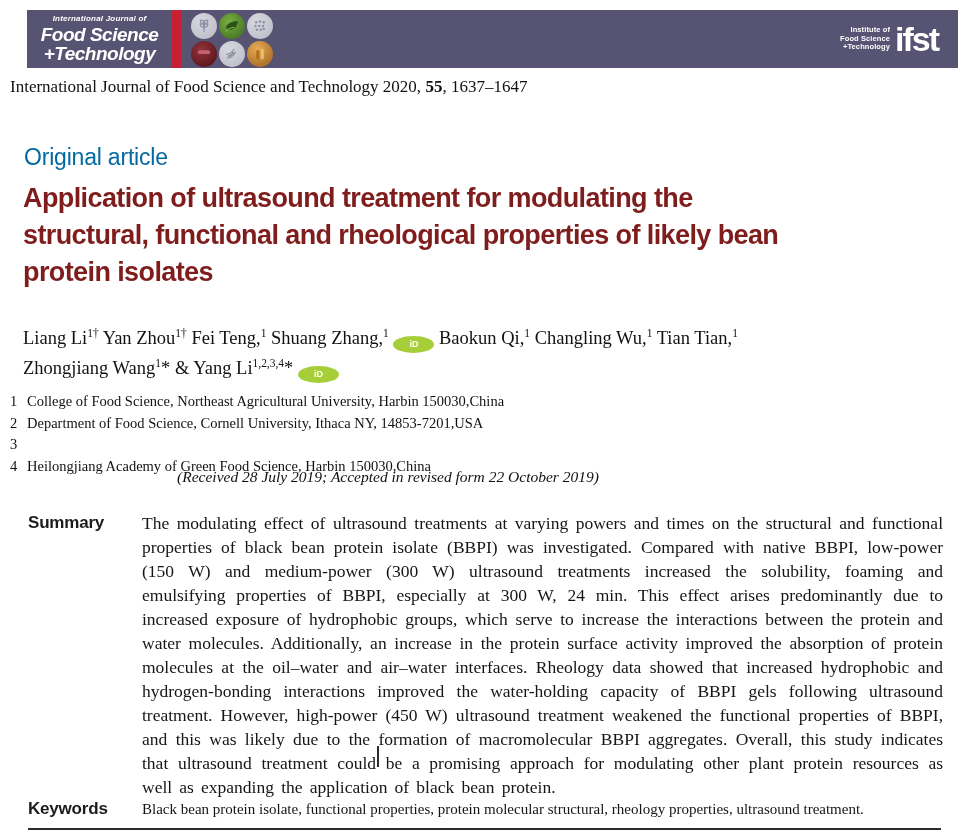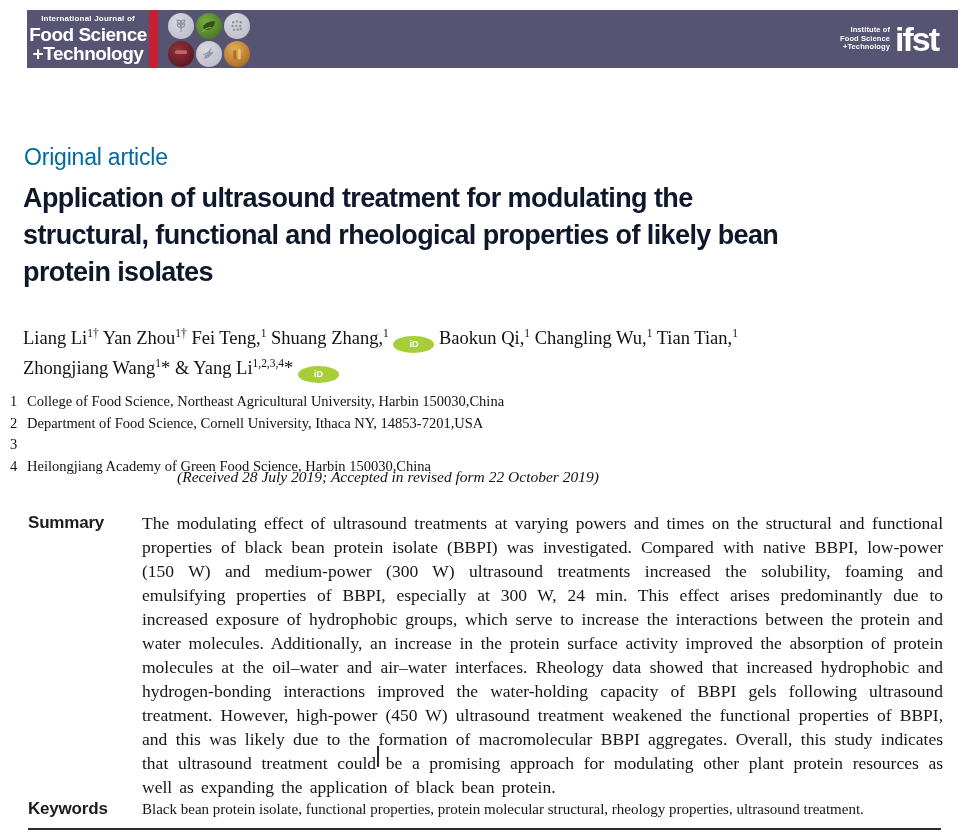--- a/index.html
+++ b/index.html
@@ -2,22 +2,22 @@
 <html><head>
 <meta charset="utf-8">
 <style>
   html,body{margin:0;padding:0;background:#ffffff;}
   .page{position:relative;width:970px;height:832px;background:#fff;overflow:hidden;
         font-family:"Liberation Serif",serif;color:#1b1b1b;}
 
   
   .bar{position:absolute;left:27px;top:10px;width:931px;height:58px;display:flex;align-items:stretch;}
   .bar, .bar .seg{background:#575372;}
-  .logo-text{width:122px;display:flex;flex-direction:column;justify-content:center;align-items:center;
-             color:#fff;font-family:"Liberation Sans",sans-serif;font-weight:bold;line-height:1;}
+  .logo-text{width:145px;display:flex;flex-direction:column;justify-content:center;align-items:center;
+             color:#fff;font-family:"Liberation Sans",sans-serif;font-weight:bold;line-height:1;font-style:italic;}
   .logo-text .l1{font-size:8px;letter-spacing:.2px;margin-bottom:2px;}
   .logo-text .l2{font-size:19px;letter-spacing:-.5px;}
   .logo-text .l3{font-size:19px;letter-spacing:-.5px;}
   .stripe{width:9px;background:#c72033;}
   .circles{display:grid;grid-template-columns:repeat(3,26px);grid-template-rows:repeat(2,26px);
            gap:2px;margin:2px 0 0 10px;align-self:center;}
   .circ{width:26px;height:26px;border-radius:50%;overflow:hidden;display:flex;align-items:center;justify-content:center;}
   .circ.gray{background:radial-gradient(circle at 35% 30%,#d7d7df,#b9b9c6);}
   .circ.green{background:radial-gradient(circle at 40% 35%,#77b13f,#3c651f);}
   .circ.darkred{background:radial-gradient(circle at 40% 35%,#93323c,#4c1016);}
@@ -29,21 +29,21 @@
   .ifst .big{font-weight:bold;font-size:34px;letter-spacing:-2px;margin-left:5px;line-height:30px;}
 
   
   .citation{position:absolute;left:10px;top:77px;font-size:17px;color:#111;}
   .citation b{font-weight:bold;}
 
   
   .article-type{position:absolute;left:24px;top:144px;font-family:"Liberation Sans",sans-serif;
                 font-size:23px;color:#0369a1;letter-spacing:-.2px;}
   .title{position:absolute;left:23px;top:180px;width:930px;font-family:"Liberation Sans",sans-serif;
-         font-weight:bold;font-size:27px;line-height:37px;color:#0f172a;letter-spacing:-.6px;}
+         font-weight:bold;font-size:27px;line-height:37px;color:#7f1d1d;letter-spacing:-.6px;}
 
   
   .authors{position:absolute;left:23px;top:323px;width:920px;font-size:18.5px;line-height:30px;color:#111;}
   .authors sup{font-size:62%;line-height:0;}
   .orcid{display:inline-flex;align-items:center;justify-content:center;width:41px;height:17px;
          border-radius:50%;background:#a6ce39;color:#fff;font-family:"Liberation Sans",sans-serif;
          font-size:9px;font-weight:bold;vertical-align:-3px;}
 
   
   .affils{position:absolute;left:10px;top:391px;font-size:14.5px;line-height:21.5px;color:#111;}
@@ -132,20 +132,21 @@
     <div class="ifst seg">
       <div class="small">
         <div>Institute of</div>
         <div>Food Science</div>
         <div>+Technology</div>
       </div>
       <div class="big">ifst</div>
     </div>
   </div>
 
+  <div class="citation"><span>International Journal of Food Science and Technology 2020, </span><b>55</b><span>, 1637–1647</span></div>
 
   <div class="article-type">Original article</div>
   <div class="title">
     <div>Application of ultrasound treatment for modulating the</div>
     <div>structural, functional and rheological properties of likely bean</div>
     <div>protein isolates</div>
   </div>
 
   <div class="authors">
     <div><span>Liang Li<sup>1†</sup></span> <span>Yan Zhou<sup>1†</sup></span> <span>Fei Teng,<sup>1</sup></span> <span>Shuang Zhang,<sup>1</sup></span> <span class="orcid">iD</span> <span>Baokun Qi,<sup>1</sup></span> <span>Changling Wu,<sup>1</sup></span> <span>Tian Tian,<sup>1</sup></span></div>

